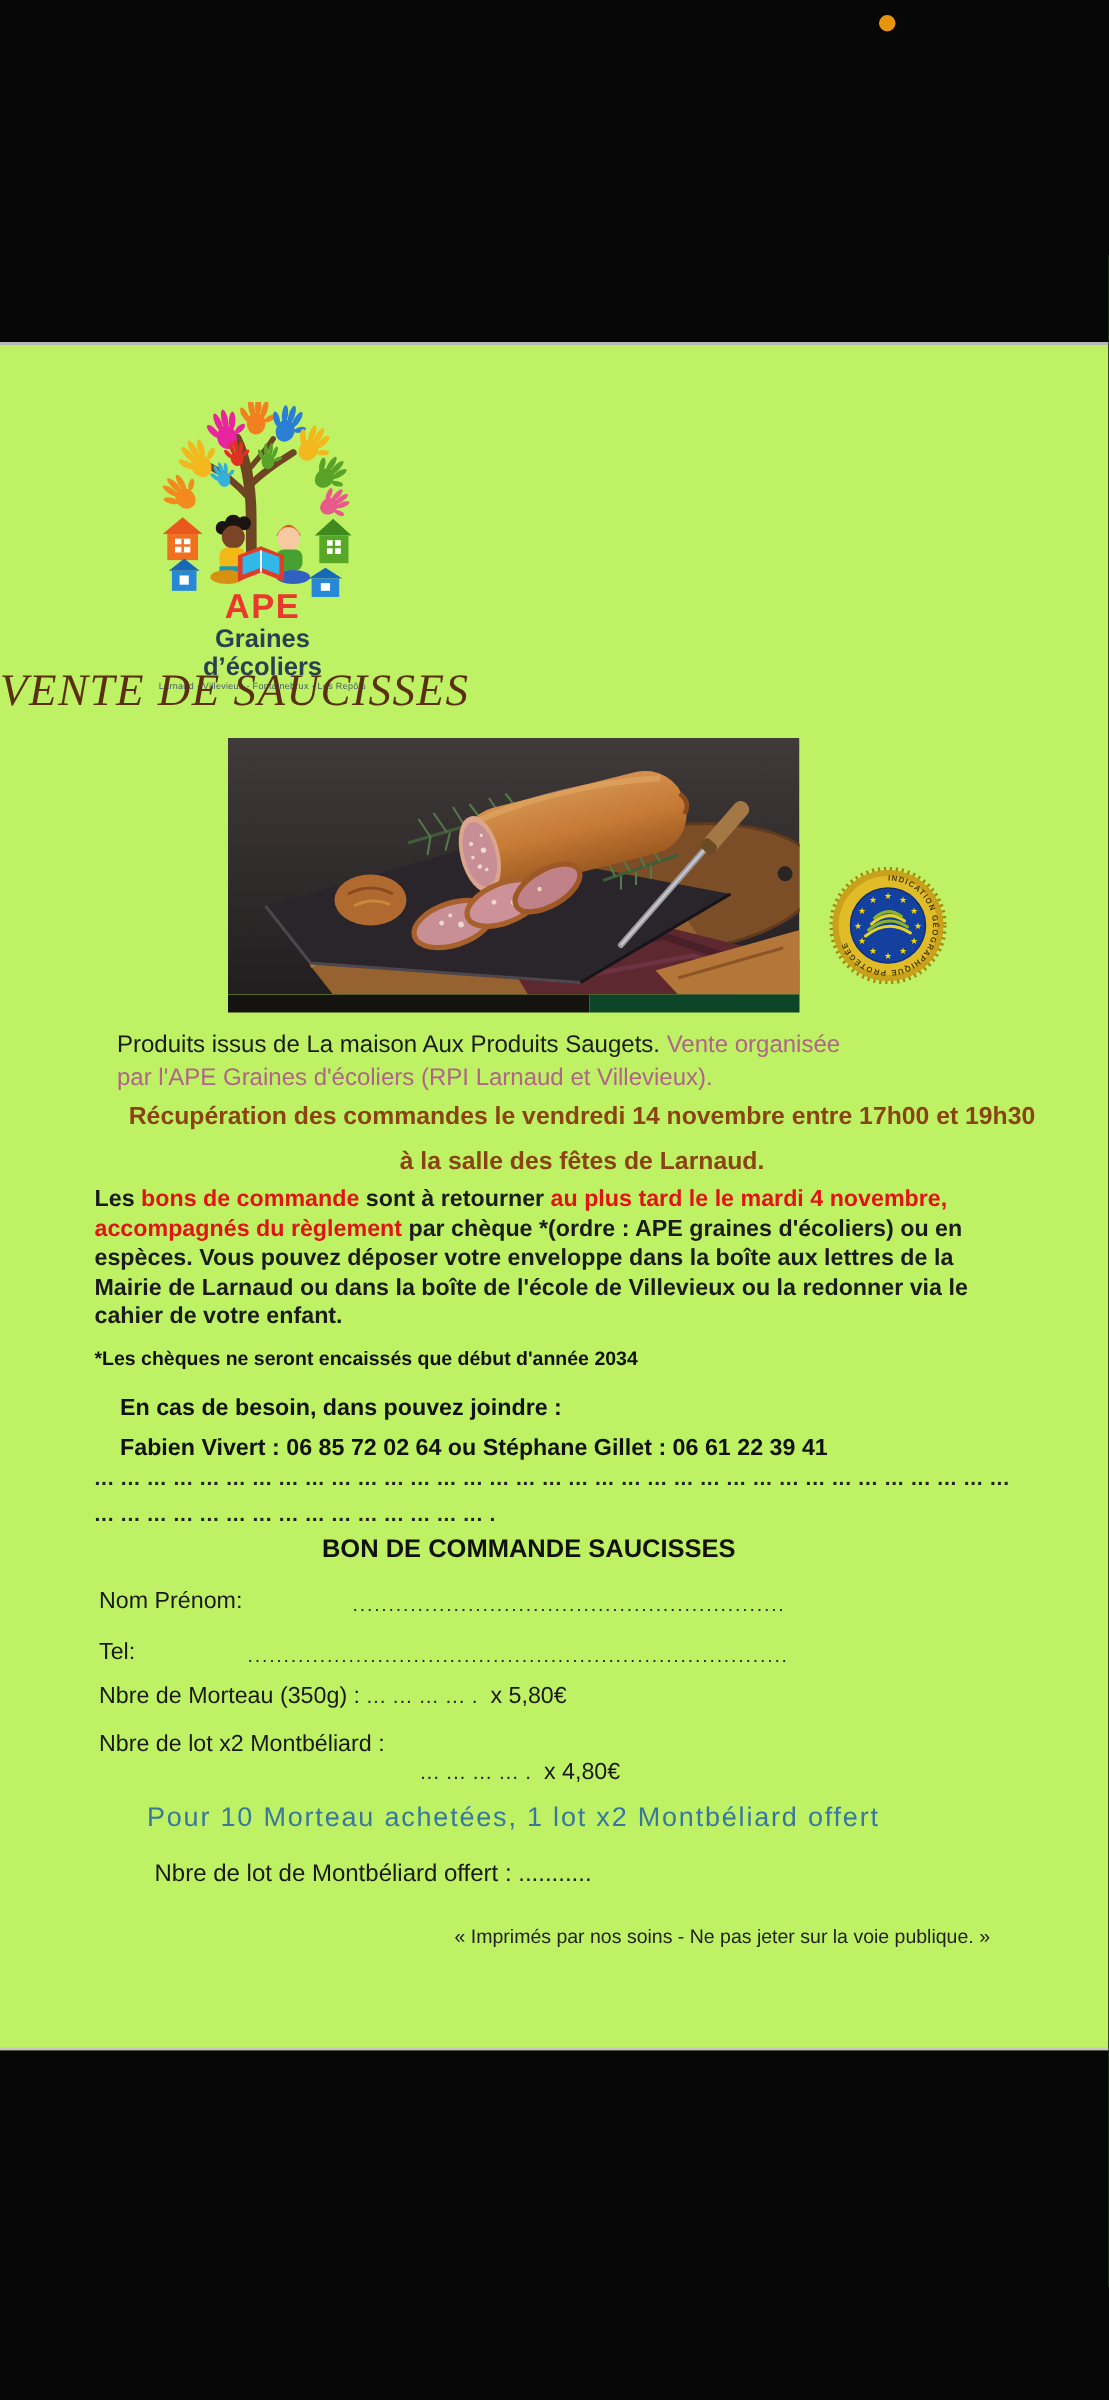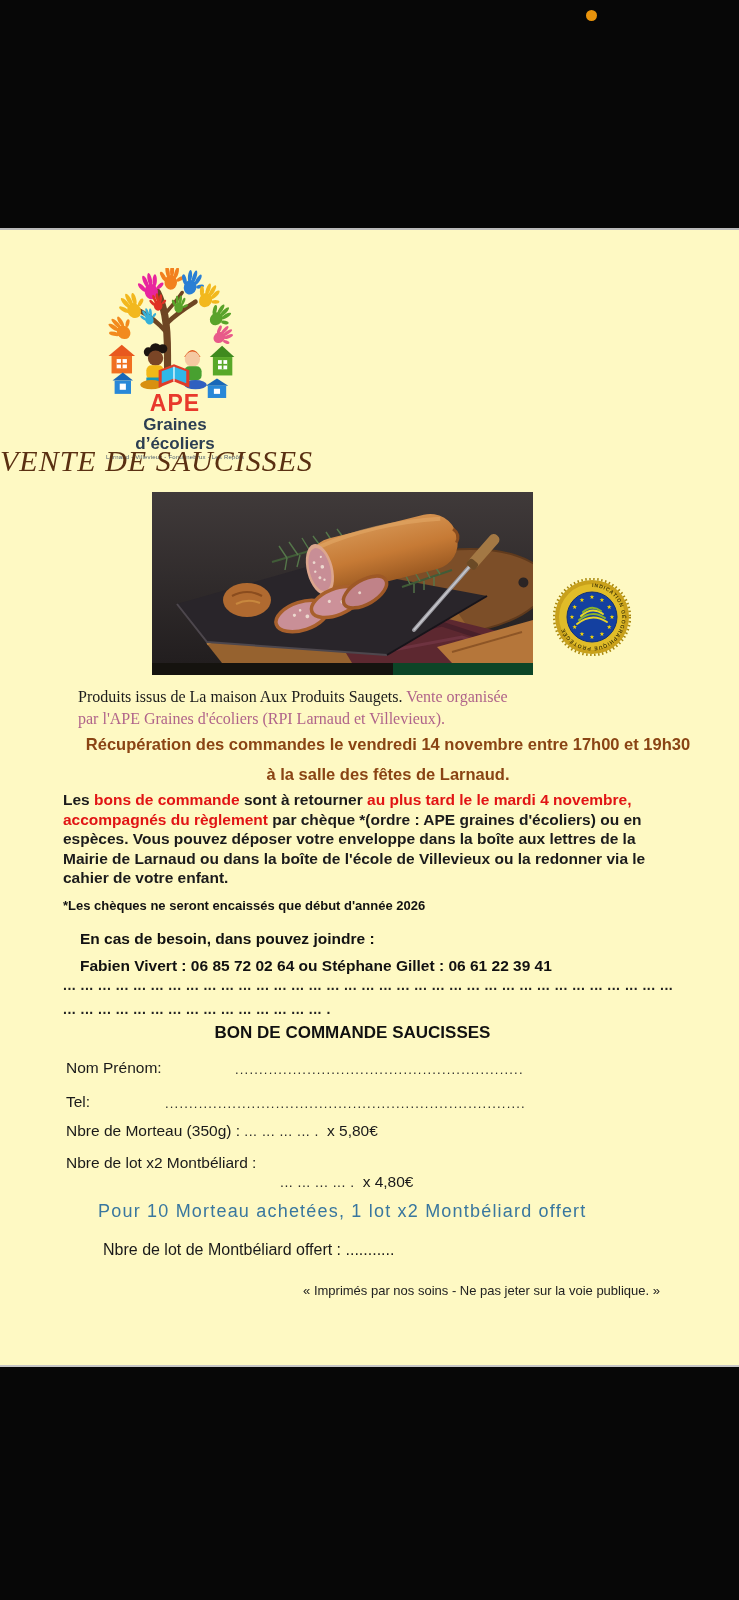--- a/index.html
+++ b/index.html
@@ -2,21 +2,21 @@
 <html style="--dot-orange: #e8930c; --ape-red: #e8392c; --logo-navy: #2c3e52; --title-brown: #5a3012; --red: #e11414; --brown: #8a4414; --mauve: #b0648a; --blue: #39779f;"><head>
 <meta charset="utf-8">
 <style>
   html,body{margin:0;padding:0;background:#000;}
   .screen{position:relative;width:739px;height:1600px;background:#0a0a0a;overflow:hidden;
           font-family:"Liberation Sans",sans-serif;}
   .topbar{position:absolute;left:0;top:0;width:739px;height:228px;background:#070707;}
   .camdot{position:absolute;left:586px;top:10px;width:11px;height:11px;border-radius:50%;
           background:var(--dot-orange,#e8930c);}
   .botbar{position:absolute;left:0;top:1367px;width:739px;height:233px;background:#070707;}
-  .page{position:absolute;left:0;top:228px;width:739px;height:1139px;background:#fef9c3;
+  .page{position:absolute;left:0;top:228px;width:739px;height:1139px;background:#bef264;
         border-top:2px solid #b8b8b8;border-bottom:2px solid #c6c6c6;box-sizing:border-box;}
   .page > div{position:absolute;}
 
   
   .logo{left:103px;top:38px;width:144px;text-align:center;}
   .logo-ape{font-size:23px;font-weight:bold;letter-spacing:1px;color:var(--ape-red,#e8392c);
             margin-top:-12px;line-height:24px;}
   .logo-name{font-size:17px;font-weight:bold;color:var(--logo-navy,#2c3e52);line-height:19px;}
   .logo-sub{font-size:6px;color:#49596c;letter-spacing:.2px;line-height:8px;}
 
@@ -35,21 +35,21 @@
   .badge{left:553px;top:348px;width:78px;height:78px;}
 
   
   .rich span{white-space:pre-wrap;}
   .seg-k{color:#1b1b1b;}
   .seg-red{color:var(--red,#e11414);}
   .seg-mauve{color:var(--mauve,#b0648a);}
   .seg-brown{color:var(--brown,#8a4414);}
 
   .intro{left:78px;top:456px;width:600px;font-size:16px;}
-  .intro div{line-height:22px;font-family:Liberation Serif, serif;}
+  .intro div{line-height:22px;}
   .pickup{left:63px;top:504px;width:650px;font-size:16.5px;font-weight:bold;text-align:center;}
   .pickup div{line-height:21px;margin-bottom:9px;}
   .bons{left:63px;top:560px;width:650px;font-size:15.5px;font-weight:bold;}
   .bons div{line-height:19.5px;}
   .note{left:63px;top:668px;font-size:13px;font-weight:bold;color:#111;}
   .contact1{left:80px;top:700px;font-size:15.5px;font-weight:bold;color:#111;}
   .contact2{left:80px;top:727px;font-size:15.5px;font-weight:bold;color:#111;}
   .sep{left:63px;font-size:14px;font-weight:bold;color:#222;white-space:nowrap;
        overflow:hidden;letter-spacing:.5px;}
   .sep1{top:747px;width:614px;}
@@ -319,21 +319,21 @@
         <div><span class="seg-brown">Récupération des commandes le vendredi 14 novembre entre 17h00 et 19h30</span></div>
         <div><span class="seg-brown">à la salle des fêtes de Larnaud.</span></div>
       </div>
     <div class="bons rich">
         <div><span class="seg-k">Les </span><span class="seg-red">bons de commande</span><span class="seg-k"> sont à retourner </span><span class="seg-red">au plus tard le le mardi 4 novembre,</span></div>
         <div><span class="seg-red">accompagnés du règlement</span><span class="seg-k"> par chèque *(ordre : APE graines d'écoliers) ou en</span></div>
         <div><span class="seg-k">espèces. Vous pouvez déposer votre enveloppe dans la boîte aux lettres de la</span></div>
         <div><span class="seg-k">Mairie de Larnaud ou dans la boîte de l'école de Villevieux ou la redonner via le</span></div>
         <div><span class="seg-k">cahier de votre enfant.</span></div>
       </div>
-    <div class="note">*Les chèques ne seront encaissés que début d'année 2026</div>
+    <div class="note">*Les chèques ne seront encaissés que début d'année 2034</div>
     <div class="contact1">En cas de besoin, dans pouvez joindre :</div>
     <div class="contact2">Fabien Vivert : 06 85 72 02 64 ou Stéphane Gillet : 06 61 22 39 41</div>
     <div class="sep sep1">... ... ... ... ... ... ... ... ... ... ... ... ... ... ... ... ... ... ... ... ... ... ... ... ... ... ... ... ... ... ... ... ... ... ... ... ... ... ... ...</div>
     <div class="sep sep2">... ... ... ... ... ... ... ... ... ... ... ... ... ... ... .</div>
 
     <div class="bon-title">BON DE COMMANDE SAUCISSES</div>
 
     <div class="row-nom-label lab">Nom Prénom:</div>
     <div class="row-nom-dots dots">................................................................................</div>
 

